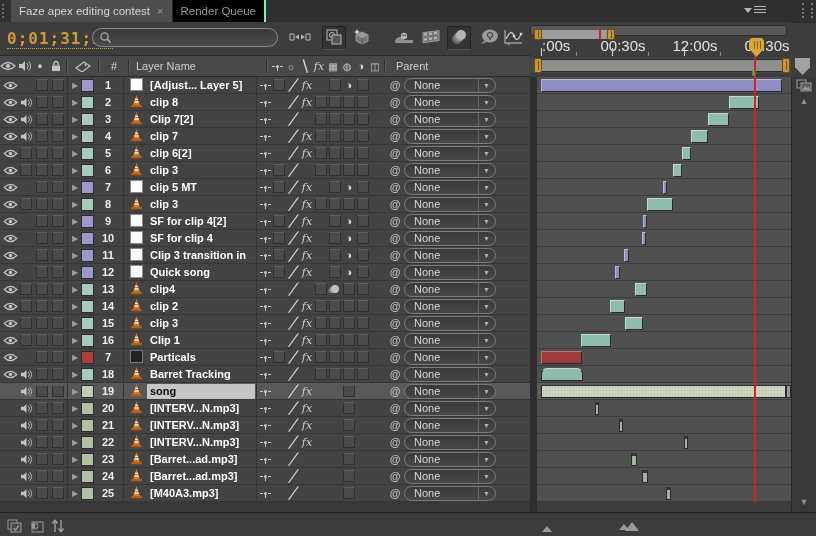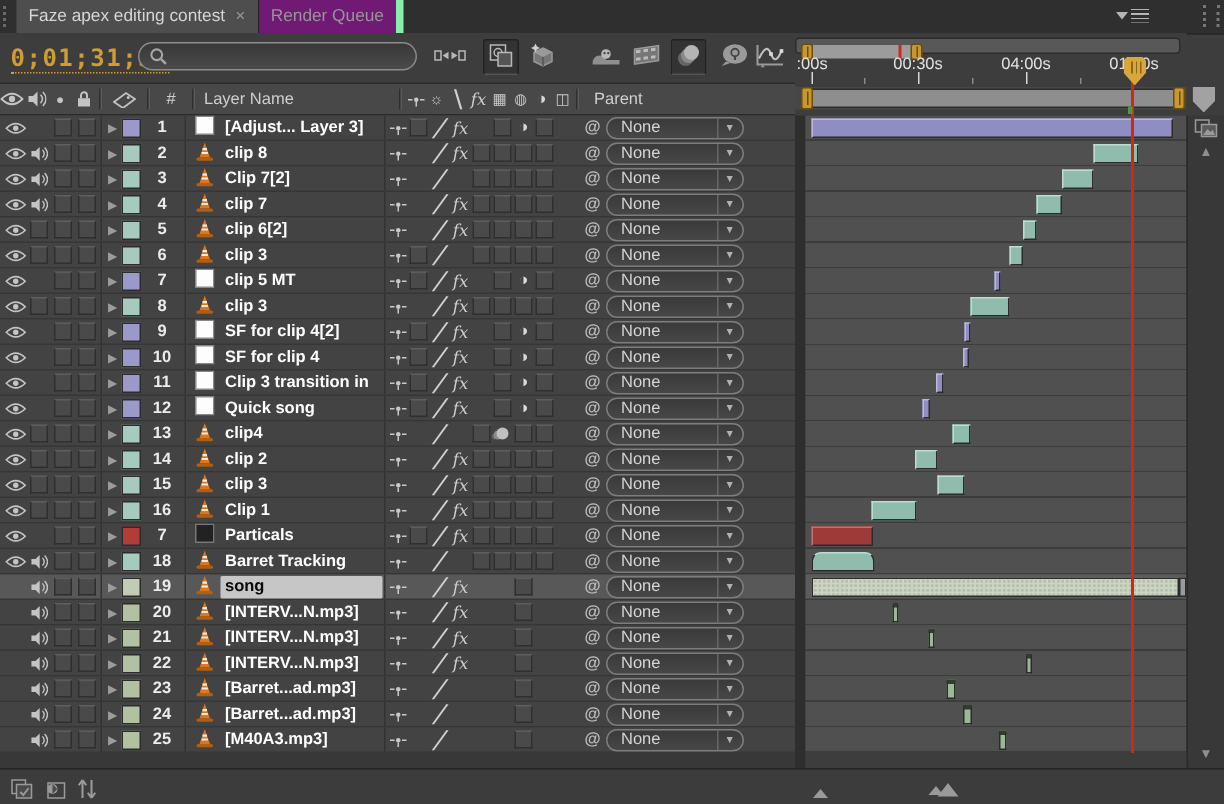--- a/index.html
+++ b/index.html
@@ -3,21 +3,21 @@
 <meta charset="utf-8">
 <style>
   html,body{margin:0;padding:0;background:#222;}
   #panel{position:relative;width:816px;height:536px;background:#3d3d3d;overflow:hidden;
          font-family:"Liberation Sans",sans-serif;font-size:11px;color:#ccc;}
   
   #tabbar{position:absolute;left:0;top:0;width:816px;height:22px;background:#2f2f2f;border-bottom:1px solid #272727;display:flex;align-items:stretch;}
   .tabgrip{width:6px;border-left:2px dotted #6a6a6a;margin:4px 1px 4px 2px;}
   .tab{display:flex;align-items:center;padding:0 8px;font-size:11.5px;}
   .tab.active{background:#4e4e4e;color:#d6d6d6;border-right:1px solid #262626;}
-  .tab.inactive{background:#701a75;color:#969696;border-right:5px solid #86efac;justify-content:flex-end;}
+  .tab.inactive{background:#000000;color:#969696;border-right:2px solid #86efac;justify-content:flex-end;}
   .tabclose{margin-left:7px;color:#9a9a9a;font-size:11px;}
   #panelmenu{position:absolute;left:744px;top:4px;width:22px;height:13px;display:flex;align-items:center;}
   #panelmenu .tri{width:0;height:0;border-left:4px solid transparent;border-right:4px solid transparent;border-top:5px solid #b5b5b5;margin-right:2px;}
   #panelmenu .lines{width:12px;height:9px;background:repeating-linear-gradient(#b5b5b5 0 1px,transparent 1px 3px);}
   #cornergrip{position:absolute;left:802px;top:3px;width:7px;height:15px;border-left:2px dotted #787878;border-right:2px dotted #787878;}
   
   #toolbar{position:absolute;left:0;top:22px;width:530px;height:33px;background:#3d3d3d;}
   #timecode{position:absolute;left:7px;top:7px;font-family:"DejaVu Sans Mono",monospace;font-size:16px;font-weight:bold;color:#cf9d33;border-bottom:1px dotted #cf9d33;letter-spacing:1px;}
   #searchbox{position:absolute;left:92px;top:6px;width:186px;height:19px;border:1px solid #8b8b8b;border-radius:10px;background:linear-gradient(#383838,#4b4b4b);display:flex;align-items:center;padding-left:6px;box-sizing:border-box;}
   #searchbox svg{opacity:.85}
@@ -69,21 +69,21 @@
   .cap{position:absolute;background:#9a9a9a;height:13px;border:1px solid #2b2b2b;box-sizing:border-box;}
   #playhead{position:absolute;left:754px;top:39px;width:2px;height:463px;background:#d22619;z-index:30;}
   #greentick{position:absolute;left:752px;top:71px;width:3px;height:5px;background:#4f9a3c;z-index:31;}
   
   #rulerzone{position:absolute;left:530px;top:22px;width:261px;height:55px;background:#3d3d3d;}
   #navbar{position:absolute;left:0;top:3px;width:257px;height:11px;background:#585858;border:1px solid #2c2c2c;border-radius:3px;box-sizing:border-box;}
   #navview{position:absolute;left:11px;top:4px;width:66px;height:9px;background:#9c9c9c;}
   .navh{position:absolute;top:3px;width:8px;height:11px;background:#c8972f;border:1px solid #6b4d0e;border-radius:2px;box-sizing:border-box;}
   .navh i{display:block;width:1px;height:7px;background:#6b4d0e;margin:1px auto;}
   #navtick{position:absolute;left:68px;top:4px;width:2px;height:9px;background:#d22619;}
-  #rlabels{position:absolute;left:0;top:15px;width:261px;height:14px;color:#e2e2e2;font-size:11px;}
+  #rlabels{position:absolute;left:11px;top:15px;width:261px;height:14px;color:#e2e2e2;font-size:15px;}
   #rlabels span{position:absolute;transform:translateX(-50%);}
   #rlabels span.first{transform:none;}
   .tick{position:absolute;top:26px;width:1px;height:8px;background:#d8d8d8;}
   .tick.minor{top:30px;height:4px;background:#8a8a8a;}
   #workarea{position:absolute;left:0;top:36px;width:261px;height:15px;background:#474747;}
   #wabar{position:absolute;left:4px;top:1px;width:256px;height:13px;background:#8e8e8e;border:1px solid #2c2c2c;border-radius:3px;box-sizing:border-box;}
   .wah{position:absolute;top:0px;width:8px;height:15px;background:#c8972f;border:1px solid #6b4d0e;border-radius:2px;box-sizing:border-box;}
   .wah i{display:block;width:1px;height:9px;background:#6b4d0e;margin:2px auto;}
   #cti{position:absolute;left:219px;top:16px;width:15px;height:19px;z-index:32;background:#d9a63c;clip-path:polygon(15% 0,85% 0,100% 12%,100% 55%,50% 100%,0 55%,0 12%);}
   #cti i{position:absolute;left:3px;top:3px;width:9px;height:8px;background:repeating-linear-gradient(90deg,transparent 0 2px,#8a6717 2px 3px);}
@@ -282,21 +282,21 @@
           <span class="slotbox"></span>
         </span>
         <span class="vsep"></span>
         <span class="tri">▶</span>
         <span class="lab" style="background:#9b99ca"></span>
         <span class="num">1</span>
         <span class="vsep"></span>
         <span class="srcic"><svg width="13" height="13" viewBox="0 0 13 13">
             <rect x="0.5" y="0.5" width="12" height="12" fill="#fdfdfd" stroke="#888"></rect>
           </svg></span>
-        <span class="nm">[Adjust... Layer 3]</span>
+        <span class="nm">[Adjust... Layer 5]</span>
         <span class="vsep"></span>
         <span class="sw">
           <span class="shyg">
             <i></i>
             <b></b>
             <i></i>
           </span>
         </span>
         <span class="sw">
           <span class="slotbox"></span>
@@ -1751,21 +1751,21 @@
           <i></i>
         </div>
       <div class="navh" style="left:76px">
           <i></i>
         </div>
       <div id="navtick"></div>
     </div>
     <div id="rlabels">
         <span class="first" style="left: 1px;">:00s</span>
         <span style="left: 82px;">00:30s</span>
-        <span style="left: 154px;">04:00s</span>
+        <span style="left: 154px;">12:00s</span>
         <span style="left: 226px;">01:30s</span>
       </div>
     <div id="workarea">
       <div id="wabar"></div>
       <div class="wah" style="left:4px">
           <i></i>
         </div>
       <div class="wah" style="left:252px">
           <i></i>
         </div>

